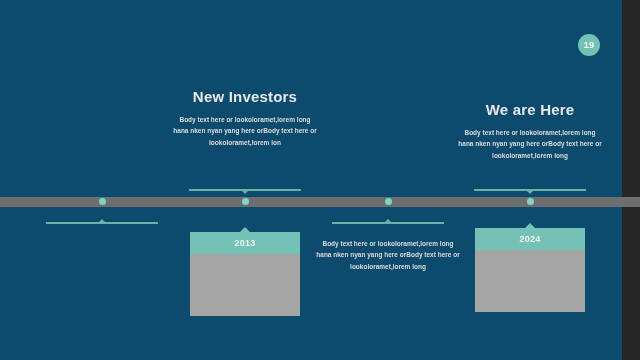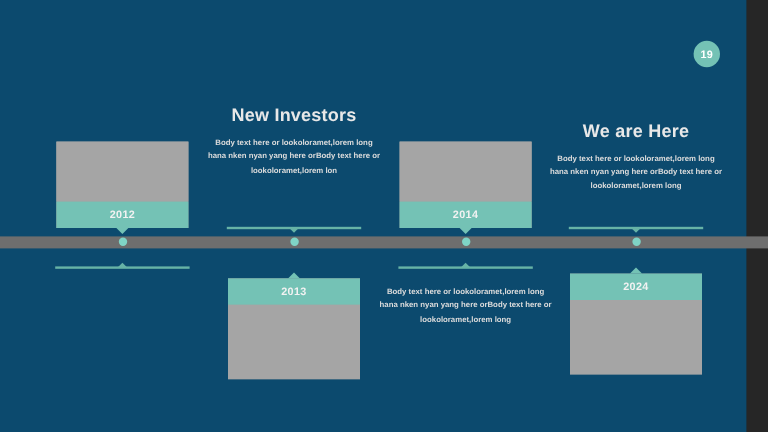--- a/index.html
+++ b/index.html
@@ -161,47 +161,37 @@
 <div id="slide">
 
   <div id="page-badge">19</div>
 
   <div id="timeline-bar"></div>
   <div class="timeline-dot" style="left:102px;"></div>
   <div class="timeline-dot" style="left:245px;"></div>
   <div class="timeline-dot" style="left:388px;"></div>
   <div class="timeline-dot" style="left:530px;"></div>
 
-  <div class="card" style="left:47px; top:118px;">
-    <div class="card-img" style="height:50px;"></div>
-    <div class="year-band">2012</div>
-    <div class="card-tip-down"></div>
-  </div>
   <div class="connector" style="left:46px; top:222px;">
     <div class="conn-tip-up"></div>
   </div>
 
   <div class="text-block" style="left:165px; top:88px;">
     <div class="heading">New Investors</div>
     <div class="body-text">Body text here or lookoloramet,lorem  long hana nken nyan yang here orBody text here or lookoloramet,lorem  lon</div>
   </div>
   <div class="connector" style="left:189px; top:189px;">
     <div class="conn-tip-down"></div>
   </div>
   <div class="card" style="left:190px; top:232px;">
     <div class="card-tip-up"></div>
     <div class="year-band">2013</div>
     <div class="card-img" style="height:62px;"></div>
   </div>
 
-  <div class="card" style="left:333px; top:118px;">
-    <div class="card-img" style="height:50px;"></div>
-    <div class="year-band">2014</div>
-    <div class="card-tip-down"></div>
-  </div>
   <div class="connector" style="left:332px; top:222px;">
     <div class="conn-tip-up"></div>
   </div>
   <div class="text-block" style="left:308px; top:238px;">
     <div class="body-text">Body text here or lookoloramet,lorem  long hana nken nyan yang here orBody text here or lookoloramet,lorem  long</div>
   </div>
 
   <div class="text-block" style="left:450px; top:101px;">
     <div class="heading">We are Here</div>
     <div class="body-text">Body text here or lookoloramet,lorem  long hana nken nyan yang here orBody text here or lookoloramet,lorem  long</div>

